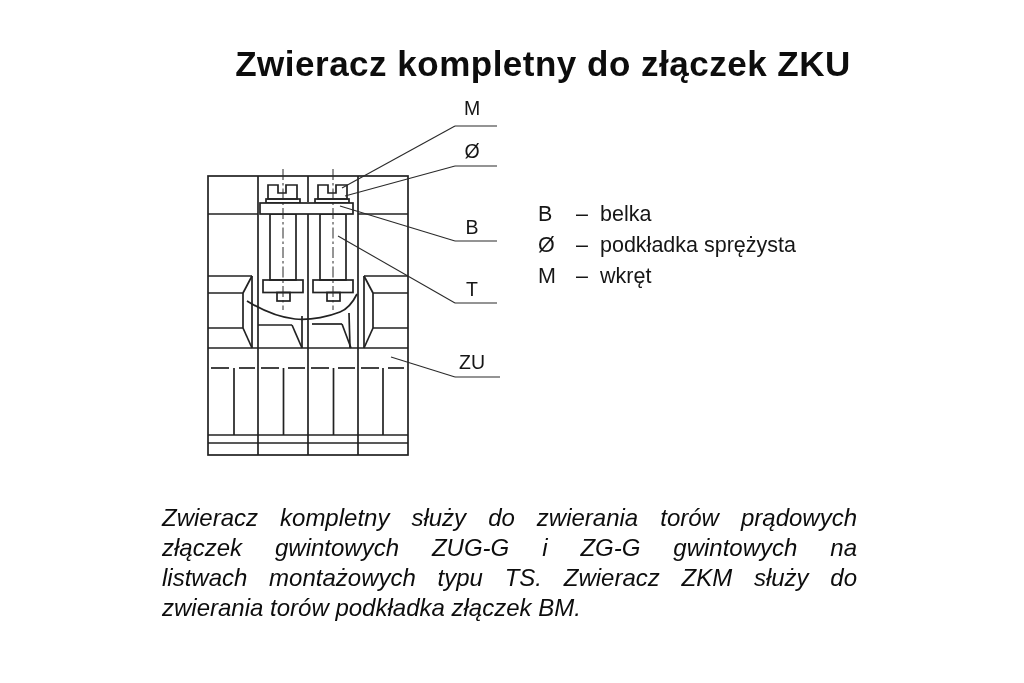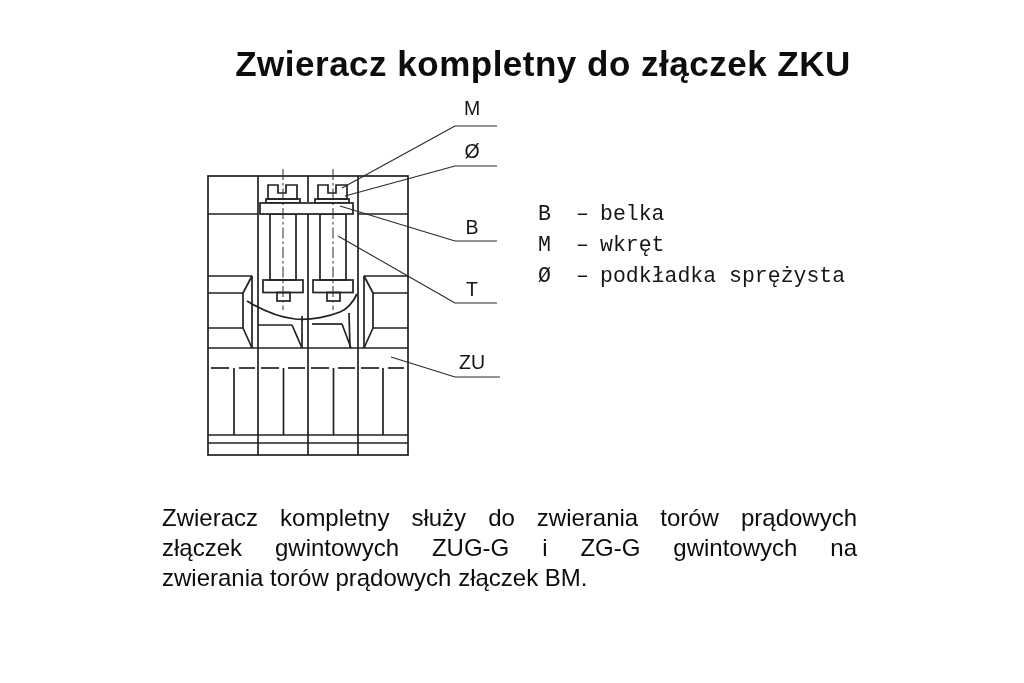--- a/index.html
+++ b/index.html
@@ -44,33 +44,33 @@
   .pl-b  { left: 450px; top: 216px; }
   .pl-t  { left: 450px; top: 278px; }
   .pl-zu { left: 446px; top: 351px; width: 52px; }
   .legend {
     position: absolute;
     left: 538px;
     top: 199px;
     font-size: 21.5px;
     line-height: 31px;
     color: #161616;
-    font-family: Liberation Mono, monospace;
   }
   .legend-row { white-space: nowrap; }
   .legend-sym  { display: inline-block; width: 38px; }
   .legend-dash { display: inline-block; width: 24px; }
   .desc {
     position: absolute;
     left: 162px;
     top: 503px;
     width: 695px;
     font-size: 24px;
     line-height: 30px;
     color: #0d0d0d;
+    font-style: italic;
   }
   .desc .jline { text-align: justify; text-align-last: justify; }
   .desc .jline.last { text-align-last: left; }
 </style>
 </head>
 <body>
 
 <div class="page">
 
   <h1 class="title">Zwieracz kompletny do złączek ZKU</h1>
@@ -179,26 +179,27 @@
   <span class="part-label pl-o">Ø</span>
   <span class="part-label pl-b">B</span>
   <span class="part-label pl-t">T</span>
   <span class="part-label pl-zu">ZU</span>
 
   <div class="legend">
     <div class="legend-row">
       <span class="legend-sym">B</span><span class="legend-dash">–</span><span class="legend-name">belka</span>
     </div>
     <div class="legend-row">
-      <span class="legend-sym">M</span><span class="legend-dash">–</span><span class="legend-name">wkręt</span>
+      <span class="legend-sym">Ø</span><span class="legend-dash">–</span><span class="legend-name">podkładka sprężysta</span>
     </div>
     <div class="legend-row">
-      <span class="legend-sym">Ø</span><span class="legend-dash">–</span><span class="legend-name">podkładka sprężysta</span>
+      <span class="legend-sym">M</span><span class="legend-dash">–</span><span class="legend-name">wkręt</span>
     </div>
   </div>
 
   <div class="desc">
     <div class="jline">Zwieracz kompletny  służy do zwierania torów prądowych</div>
     <div class="jline">złączek gwintowych ZUG-G i ZG-G gwintowych na</div>
-    <div class="jline last">zwierania torów prądowych złączek BM.</div>
+    <div class="jline">listwach montażowych typu TS. Zwieracz ZKM służy do</div>
+    <div class="jline last">zwierania torów podkładka złączek BM.</div>
   </div>
 
 </div>
 
 </body></html>

